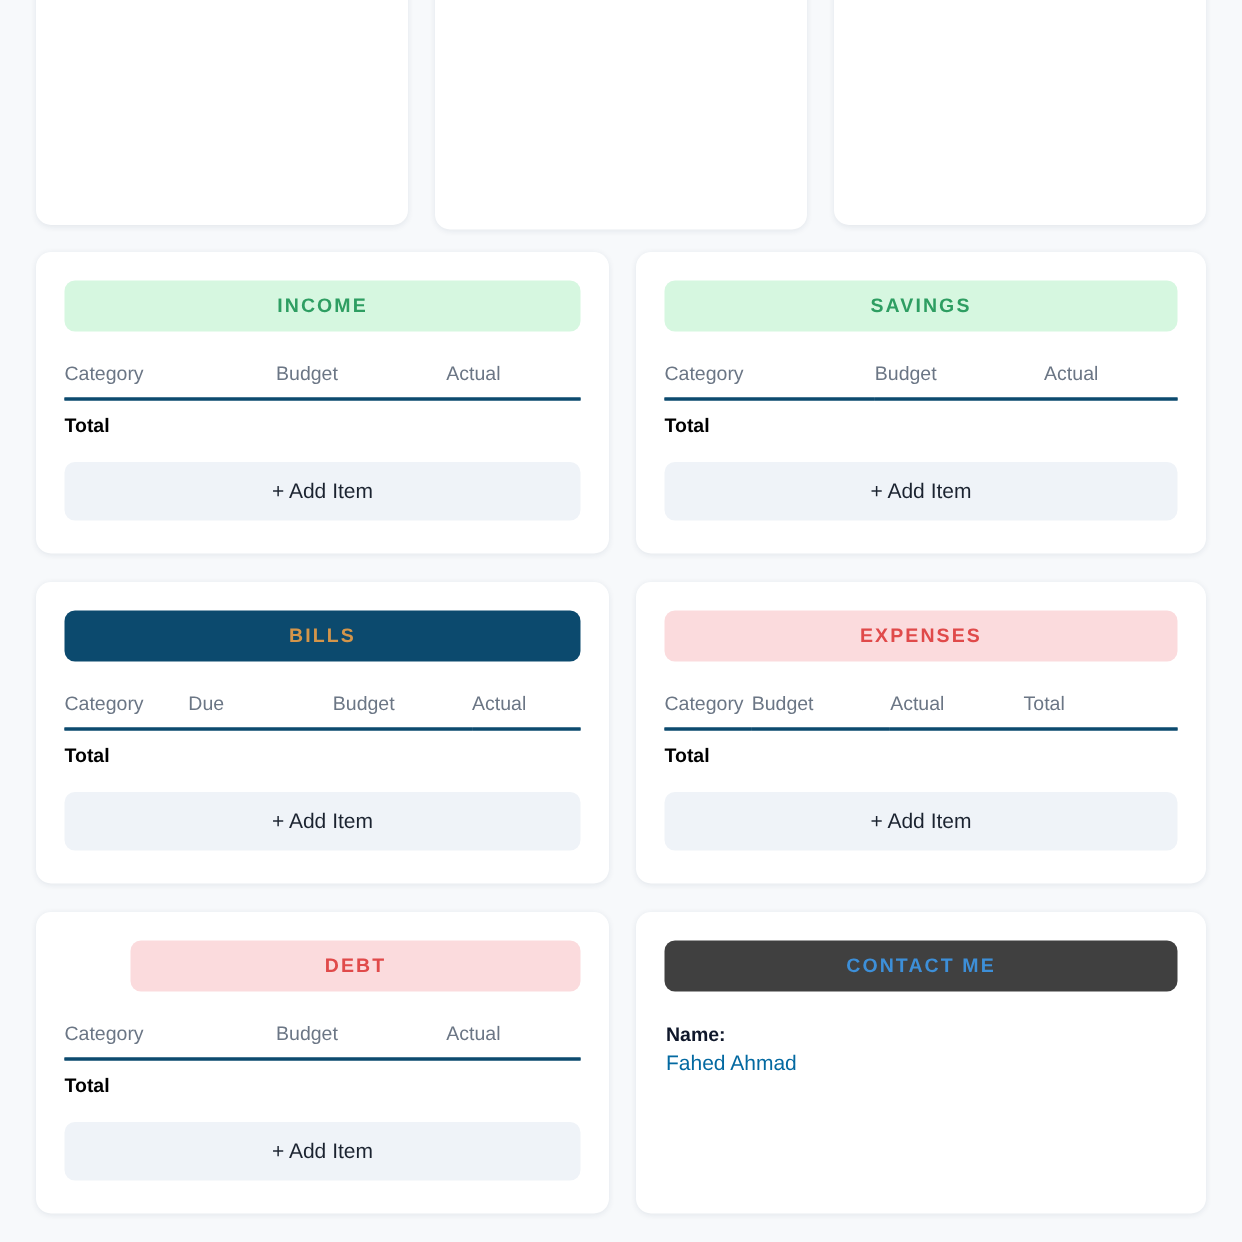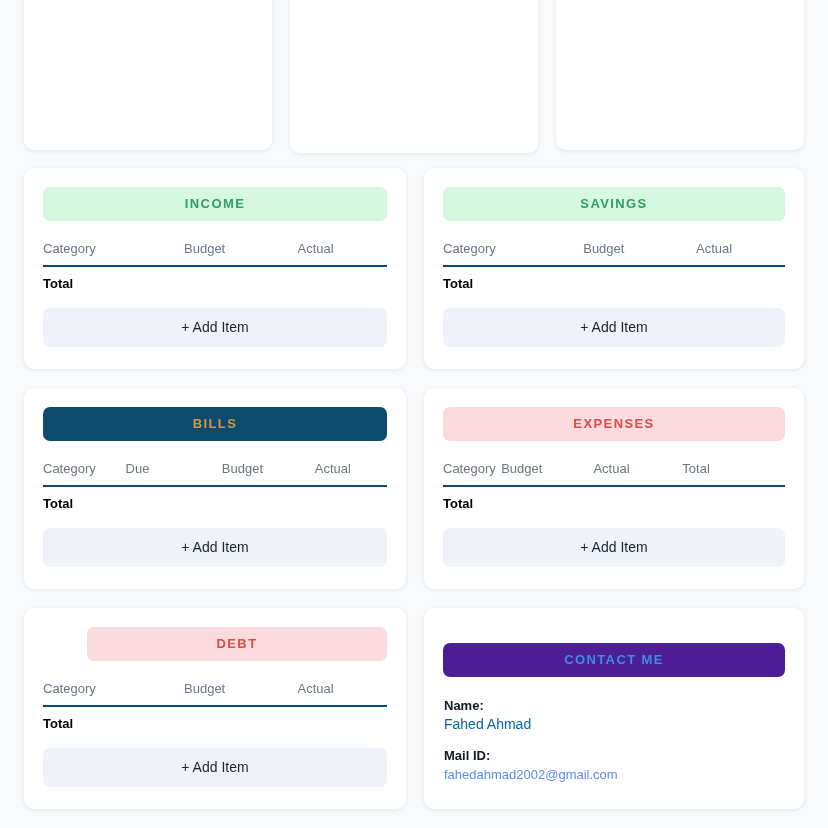--- a/index.html
+++ b/index.html
@@ -70,21 +70,21 @@
     letter-spacing: 1.4px;
     padding: 9px 0 10px 0;
     margin-bottom: 20px;
   }
 
   .hdr-income  { background: #d6f7e0; color: #2e9e62; }
   .hdr-savings { background: #d6f7e0; color: #2e9e62; text-align: center; }
   .hdr-bills   { background: #0c4a6e; color: #d4954a; }
   .hdr-expenses{ background: #fbdbdd; color: #e04a4a; }
   .hdr-debt    { background: #fbdbdd; color: #e04a4a; margin-left: 44px; }
-  .hdr-contact { background: #4c1d95; color: #3d8fd8; margin-top: 16px; }
+  .hdr-contact { background: #404040; color: #3d8fd8; }
 
   table.tbl {
     width: 100%;
     border-collapse: collapse;
     table-layout: fixed;
   }
 
   table.tbl th {
     font-size: 13px;
     font-weight: normal;
@@ -281,21 +281,17 @@
       <button class="add-btn">+ Add Item</button>
     </div>
 
     <div class="card">
       <div class="card-header hdr-contact">CONTACT ME</div>
       <div class="contact-body">
         <div class="contact-group">
           <div class="contact-label">Name:</div>
           <div class="contact-value">Fahed Ahmad</div>
         </div>
-        <div class="contact-group">
-          <div class="contact-label">Mail ID:</div>
-          <a class="contact-link" href="#">fahedahmad2002@gmail.com</a>
-        </div>
       </div>
     </div>
 
   </div>
 </div>
 
 </body></html>

